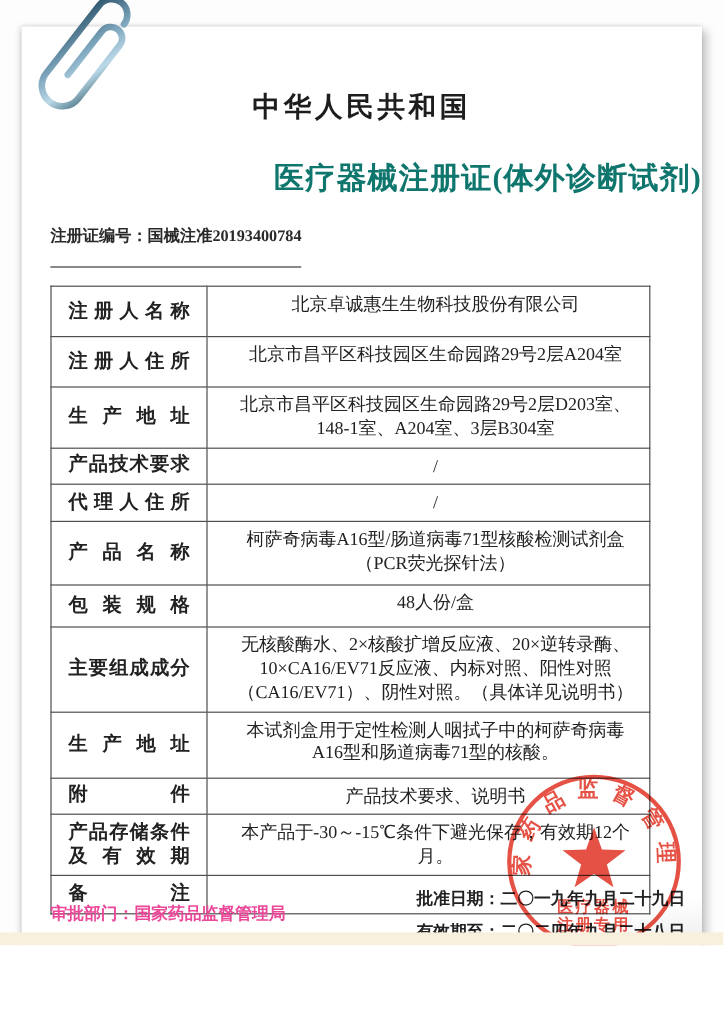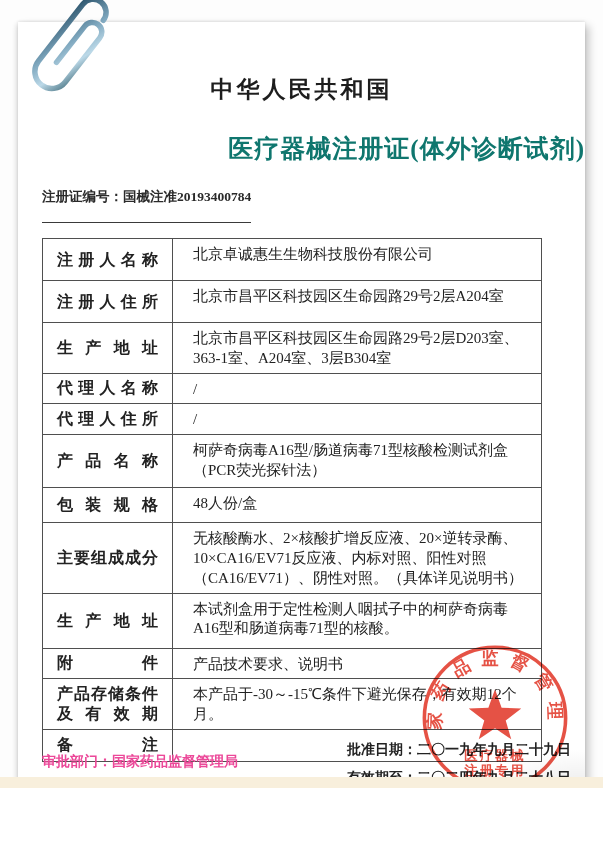--- a/index.html
+++ b/index.html
@@ -44,21 +44,21 @@
     position:absolute; top:188px; left:24px; width:500px;
     border-collapse:collapse; table-layout:fixed;margin-top:28px;
   }
   table.cert td { border:1px solid #4f4f4f; color:#222; }
   td.lbl {
     width:130px; font-size:16px; font-weight:bold;
     text-align:justify; text-align-last:justify;
     padding:2px 14px; vertical-align:middle; line-height:1.25;
   }
   td.val {
-    font-size:15px; padding:6px 8px 4px 20px; vertical-align:top; line-height:1.32;
+    font-size:15px; padding:6px 8px 4px 20px; vertical-align:top; line-height:1.32;text-align:center;
   }
   tr.r0 td{height:42px} tr.r1 td{height:42px} tr.r2 td{height:50px}
   tr.r3 td{height:29px} tr.r4 td{height:28px} tr.r5 td{height:53px}
   tr.r6 td{height:35px} tr.r7 td{height:55px} tr.r8 td{height:55px}
   tr.r9 td{height:28px} tr.r10 td{height:37px} tr.r11 td{height:29px}
   tr.r12 td{height:32px}
   .dept {
     position:absolute; top:731px; left:24px;
     font-size:14px; font-weight:bold; color:#ec4899;
   }
@@ -96,24 +96,24 @@
           <tr class="r0">
             <td class="lbl">注册人名称</td>
             <td class="val">北京卓诚惠生生物科技股份有限公司</td>
           </tr>
           <tr class="r1">
             <td class="lbl">注册人住所</td>
             <td class="val">北京市昌平区科技园区生命园路29号2层A204室</td>
           </tr>
           <tr class="r2">
             <td class="lbl">生产地址</td>
-            <td class="val">北京市昌平区科技园区生命园路29号2层D203室、363-1室、A204室、3层B304室</td>
+            <td class="val">北京市昌平区科技园区生命园路29号2层D203室、148-1室、A204室、3层B304室</td>
           </tr>
           <tr class="r3">
-            <td class="lbl">代理人名称</td>
+            <td class="lbl">产品技术要求</td>
             <td class="val">/</td>
           </tr>
           <tr class="r4">
             <td class="lbl">代理人住所</td>
             <td class="val">/</td>
           </tr>
           <tr class="r5">
             <td class="lbl">产品名称</td>
             <td class="val">柯萨奇病毒A16型/肠道病毒71型核酸检测试剂盒（PCR荧光探针法）</td>
           </tr>

